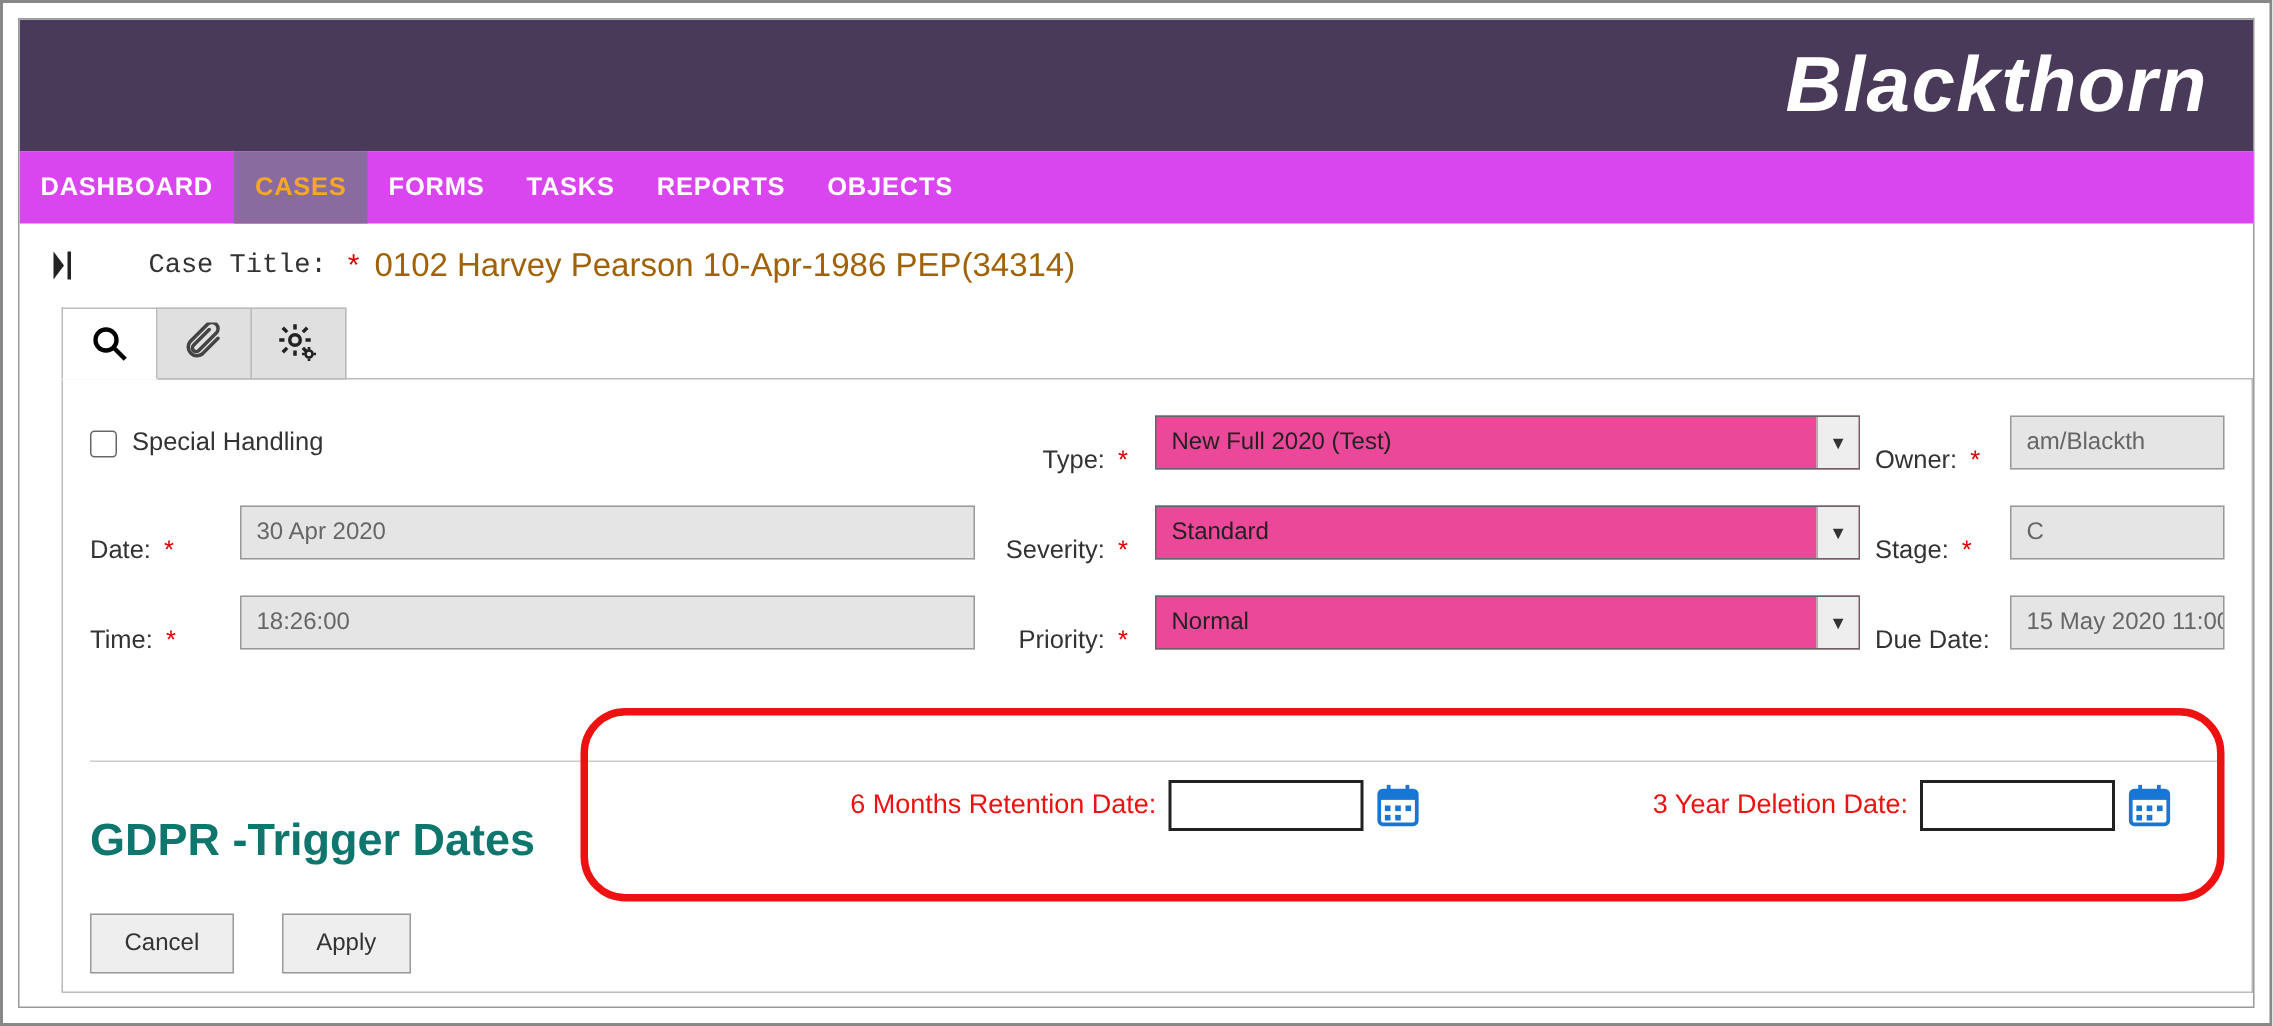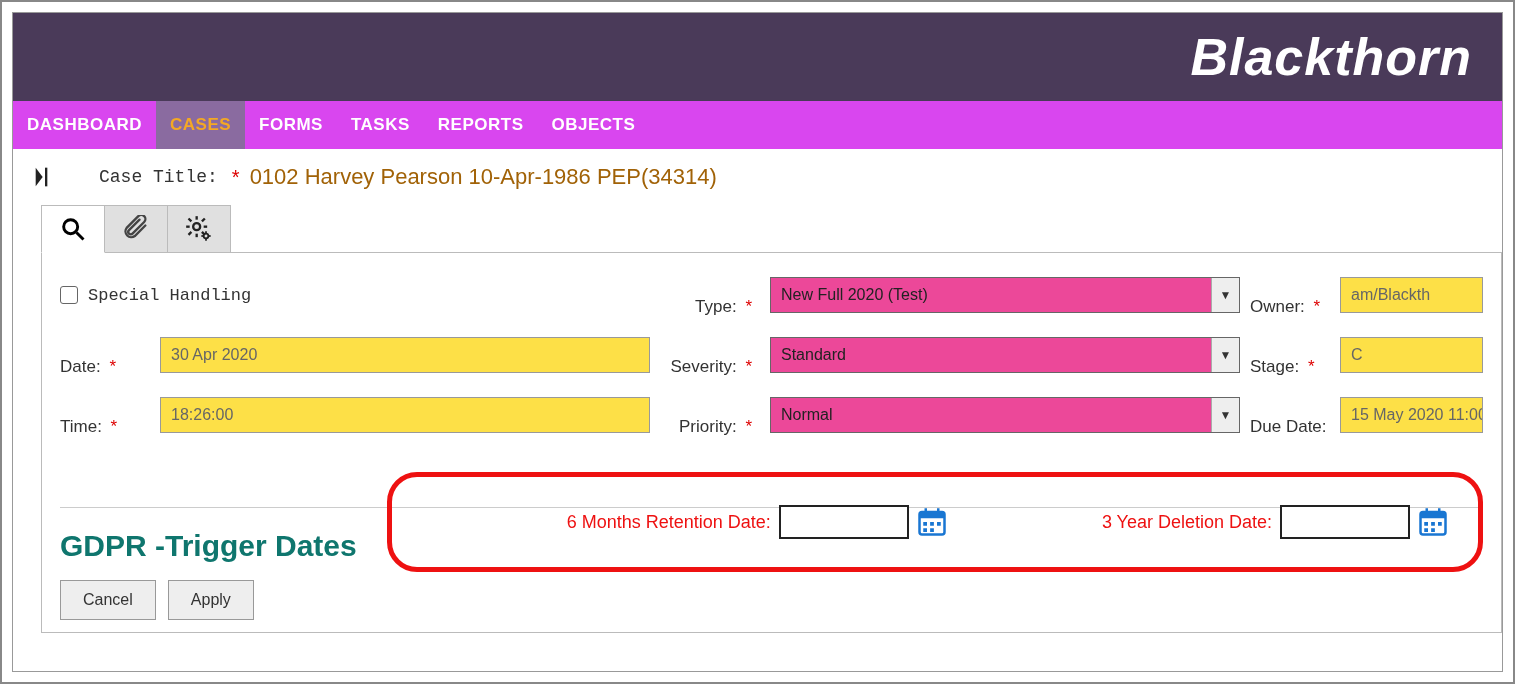--- a/index.html
+++ b/index.html
@@ -111,26 +111,26 @@
   }
   .form-grid {
     display: grid;
     grid-template-columns: 90px 490px 100px 470px 80px 1fr;
     row-gap: 16px;
     column-gap: 10px;
     align-items: center;
   }
   .form-label { font-size: 17px; white-space: nowrap; margin-top: 24px; }
   .form-label.right { text-align: right; padding-right: 4px; }
-  .chk-row { display: flex; align-items: flex-start; gap: 10px; font-family: Liberation Mono, monospace; }
+  .chk-row { display: flex; align-items: flex-end; gap: 10px; }
   .chk { width: 18px; height: 18px; border: 1px solid #666; border-radius: 3px; background: #fff; }
   input.txt, .ro-box {
     height: 36px;
     border: 1px solid #999;
-    background: #fde047;
+    background: #e5e5e5;
     padding: 0 10px;
     font-size: 16px;
     color: #666;
     width: 100%;
   }
   .ro-box { display:flex; align-items:center; overflow:hidden; white-space:nowrap; }
   .sel {
     height: 36px;
     border: 1px solid #666;
     background: #ec4899;
@@ -166,21 +166,21 @@
     color: #0f766e;
     font-size: 30px;
     font-weight: bold;
     margin-right: 30px;
     white-space: nowrap;
   }
   .highlight-box {
     border: 5px solid #e11;
     border-radius: 30px;
     flex: 1;
-    height: 100px;
+    height: 129px;
     display: flex;
     align-items: center;
     padding: 0 30px;
     margin-top: -48px;
     gap: 10px;
   }
   .gdpr-field {
     display: flex;
     align-items: center;
     gap: 8px;
@@ -190,21 +190,21 @@
     width: 130px; height: 34px;
     border: 2px solid #222; background: #fff;
   }
   .cal-icon svg { width: 30px; height: 30px; display:block; }
   .spacer { flex: 1; }
   .btn-row {
     position: absolute;
     left: 18px;
     bottom: 12px;
     display: flex;
-    gap: 12px;
+    gap: 32px;
   }
   .btn {
     padding: 10px 22px;
     background: #eee;
     border: 1px solid #999;
     font-size: 16px;
     cursor: pointer;
   }
   
   .icon-svg { width:28px; height:28px; display:block; }

